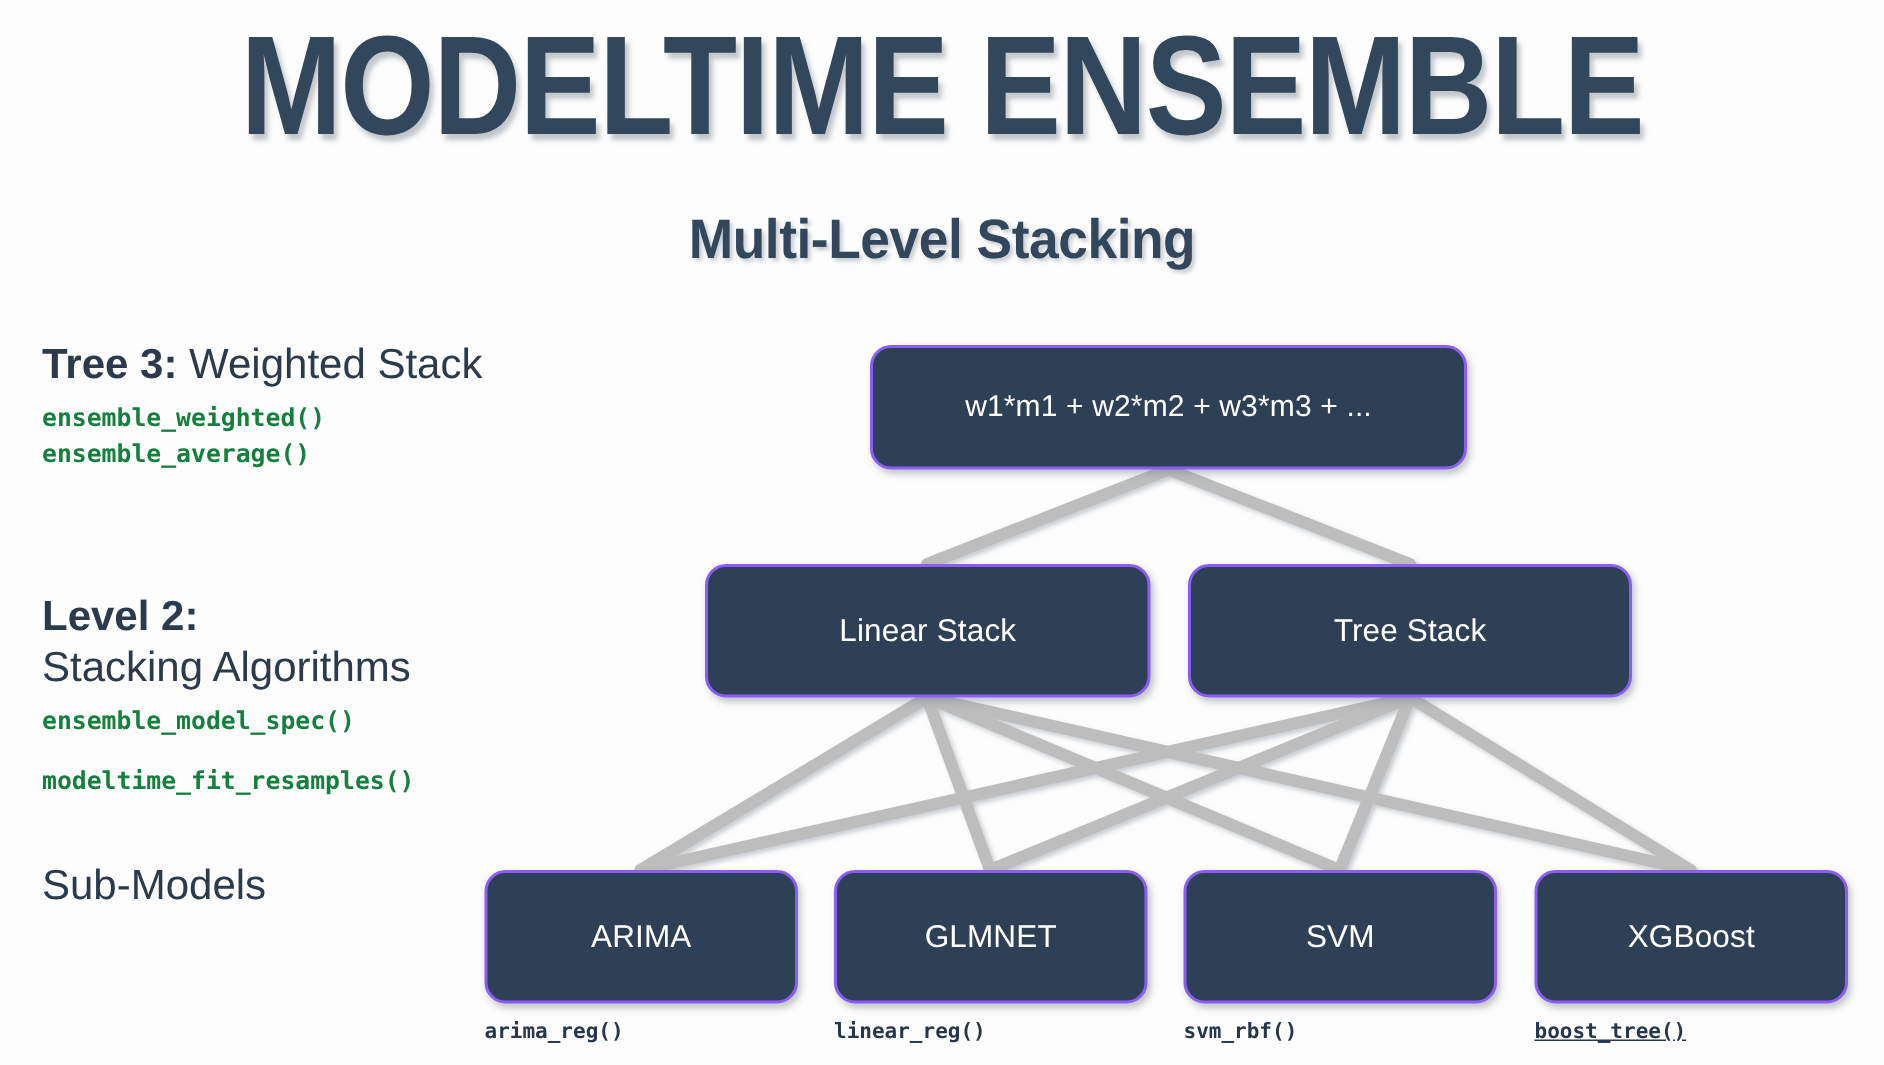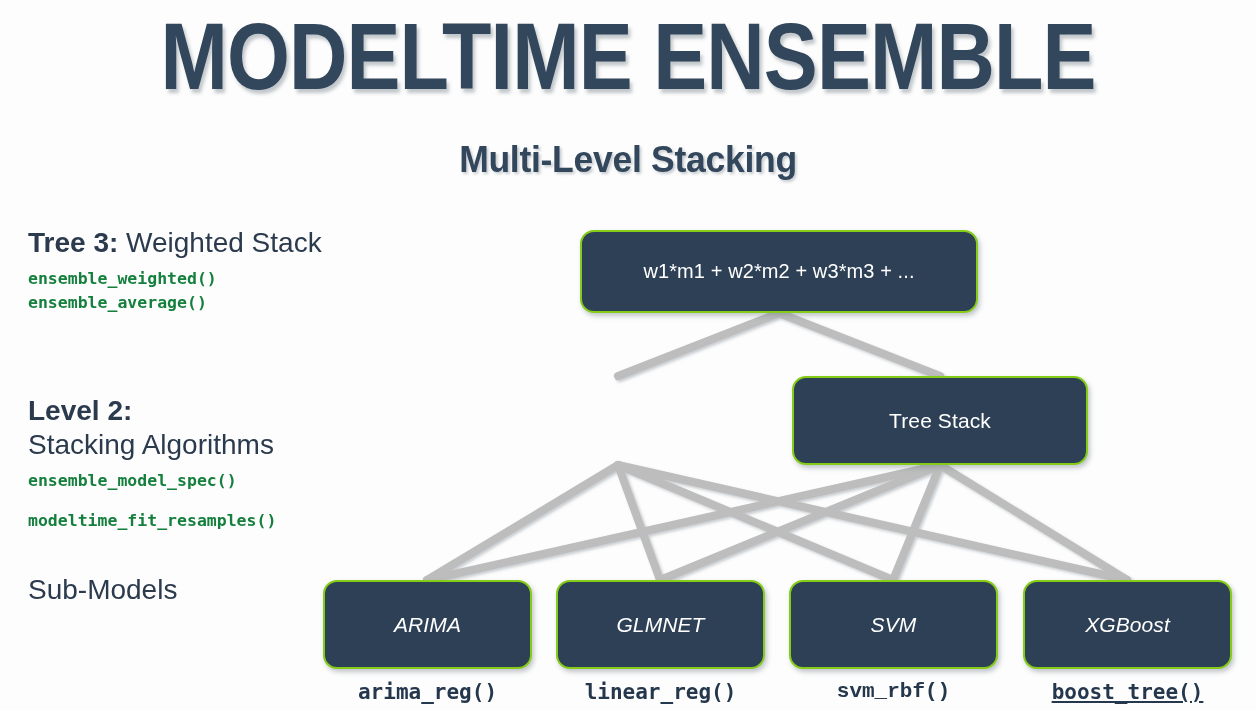--- a/index.html
+++ b/index.html
@@ -91,21 +91,21 @@
     position: absolute;
     left: 0;
     top: 0;
     width: 1256px;
     height: 710px;
   }
   .node {
     position: absolute;
     box-sizing: border-box;
     background: #2e4056;
-    border: 2px solid #84cc16;
+    border: 2px solid #8b5cf6;
     border-radius: 14px;
     box-shadow: 2px 3px 5px rgba(120,128,138,0.45);
     color: #ffffff;
     display: flex;
     align-items: center;
     justify-content: center;
     font-size: 21px;
     letter-spacing: 0.1px;
     text-align: center;
   }
@@ -125,41 +125,39 @@
   #node-tree-stack {
     left: 792px;
     top: 376px;
     width: 296px;
     height: 89px;
   }
   .leaf-node {
     top: 580px;
     width: 209px;
     height: 89px;
-    font-style: italic;
   }
   #node-arima   { left: 323px; }
   #node-glmnet  { left: 556px; }
   #node-svm     { left: 789px; }
   #node-xgboost { left: 1023px; }
 
   .leaf-caption {
     position: absolute;
     top: 680px;
     width: 209px;
-    text-align: center;
     font-family: "DejaVu Sans Mono", "Liberation Mono", monospace;
     font-weight: bold;
-    font-size: 21px;
+    font-size: 14px;
     color: #24374c;
     white-space: nowrap;
   }
   #caption-arima   { left: 323px; }
   #caption-glmnet  { left: 556px; }
-  #caption-svm     { left: 789px; font-family: Liberation Mono, monospace; }
+  #caption-svm     { left: 789px; }
   #caption-xgboost { left: 1023px; text-decoration: underline; }
 </style>
 </head>
 <body>
 
 <div id="main-title">MODELTIME ENSEMBLE</div>
 <div id="subtitle">Multi-Level Stacking</div>
 
 <div class="level-block" id="level3-block">
   <div class="level-heading">
@@ -206,20 +204,21 @@
 
       <line x1="940" y1="465" x2="427" y2="580"></line>
       <line x1="940" y1="465" x2="660" y2="580"></line>
       <line x1="940" y1="465" x2="893" y2="580"></line>
       <line x1="940" y1="465" x2="1127" y2="580"></line>
     </g>
   </svg>
 
   <div class="node" id="node-weighted">w1*m1 + w2*m2 + w3*m3 + ...</div>
 
+  <div class="node" id="node-linear-stack">Linear Stack</div>
   <div class="node" id="node-tree-stack">Tree Stack</div>
 
   <div class="node leaf-node" id="node-arima">ARIMA</div>
   <div class="node leaf-node" id="node-glmnet">GLMNET</div>
   <div class="node leaf-node" id="node-svm">SVM</div>
   <div class="node leaf-node" id="node-xgboost">XGBoost</div>
 
   <div class="leaf-caption" id="caption-arima">arima_reg()</div>
   <div class="leaf-caption" id="caption-glmnet">linear_reg()</div>
   <div class="leaf-caption" id="caption-svm">svm_rbf()</div>

